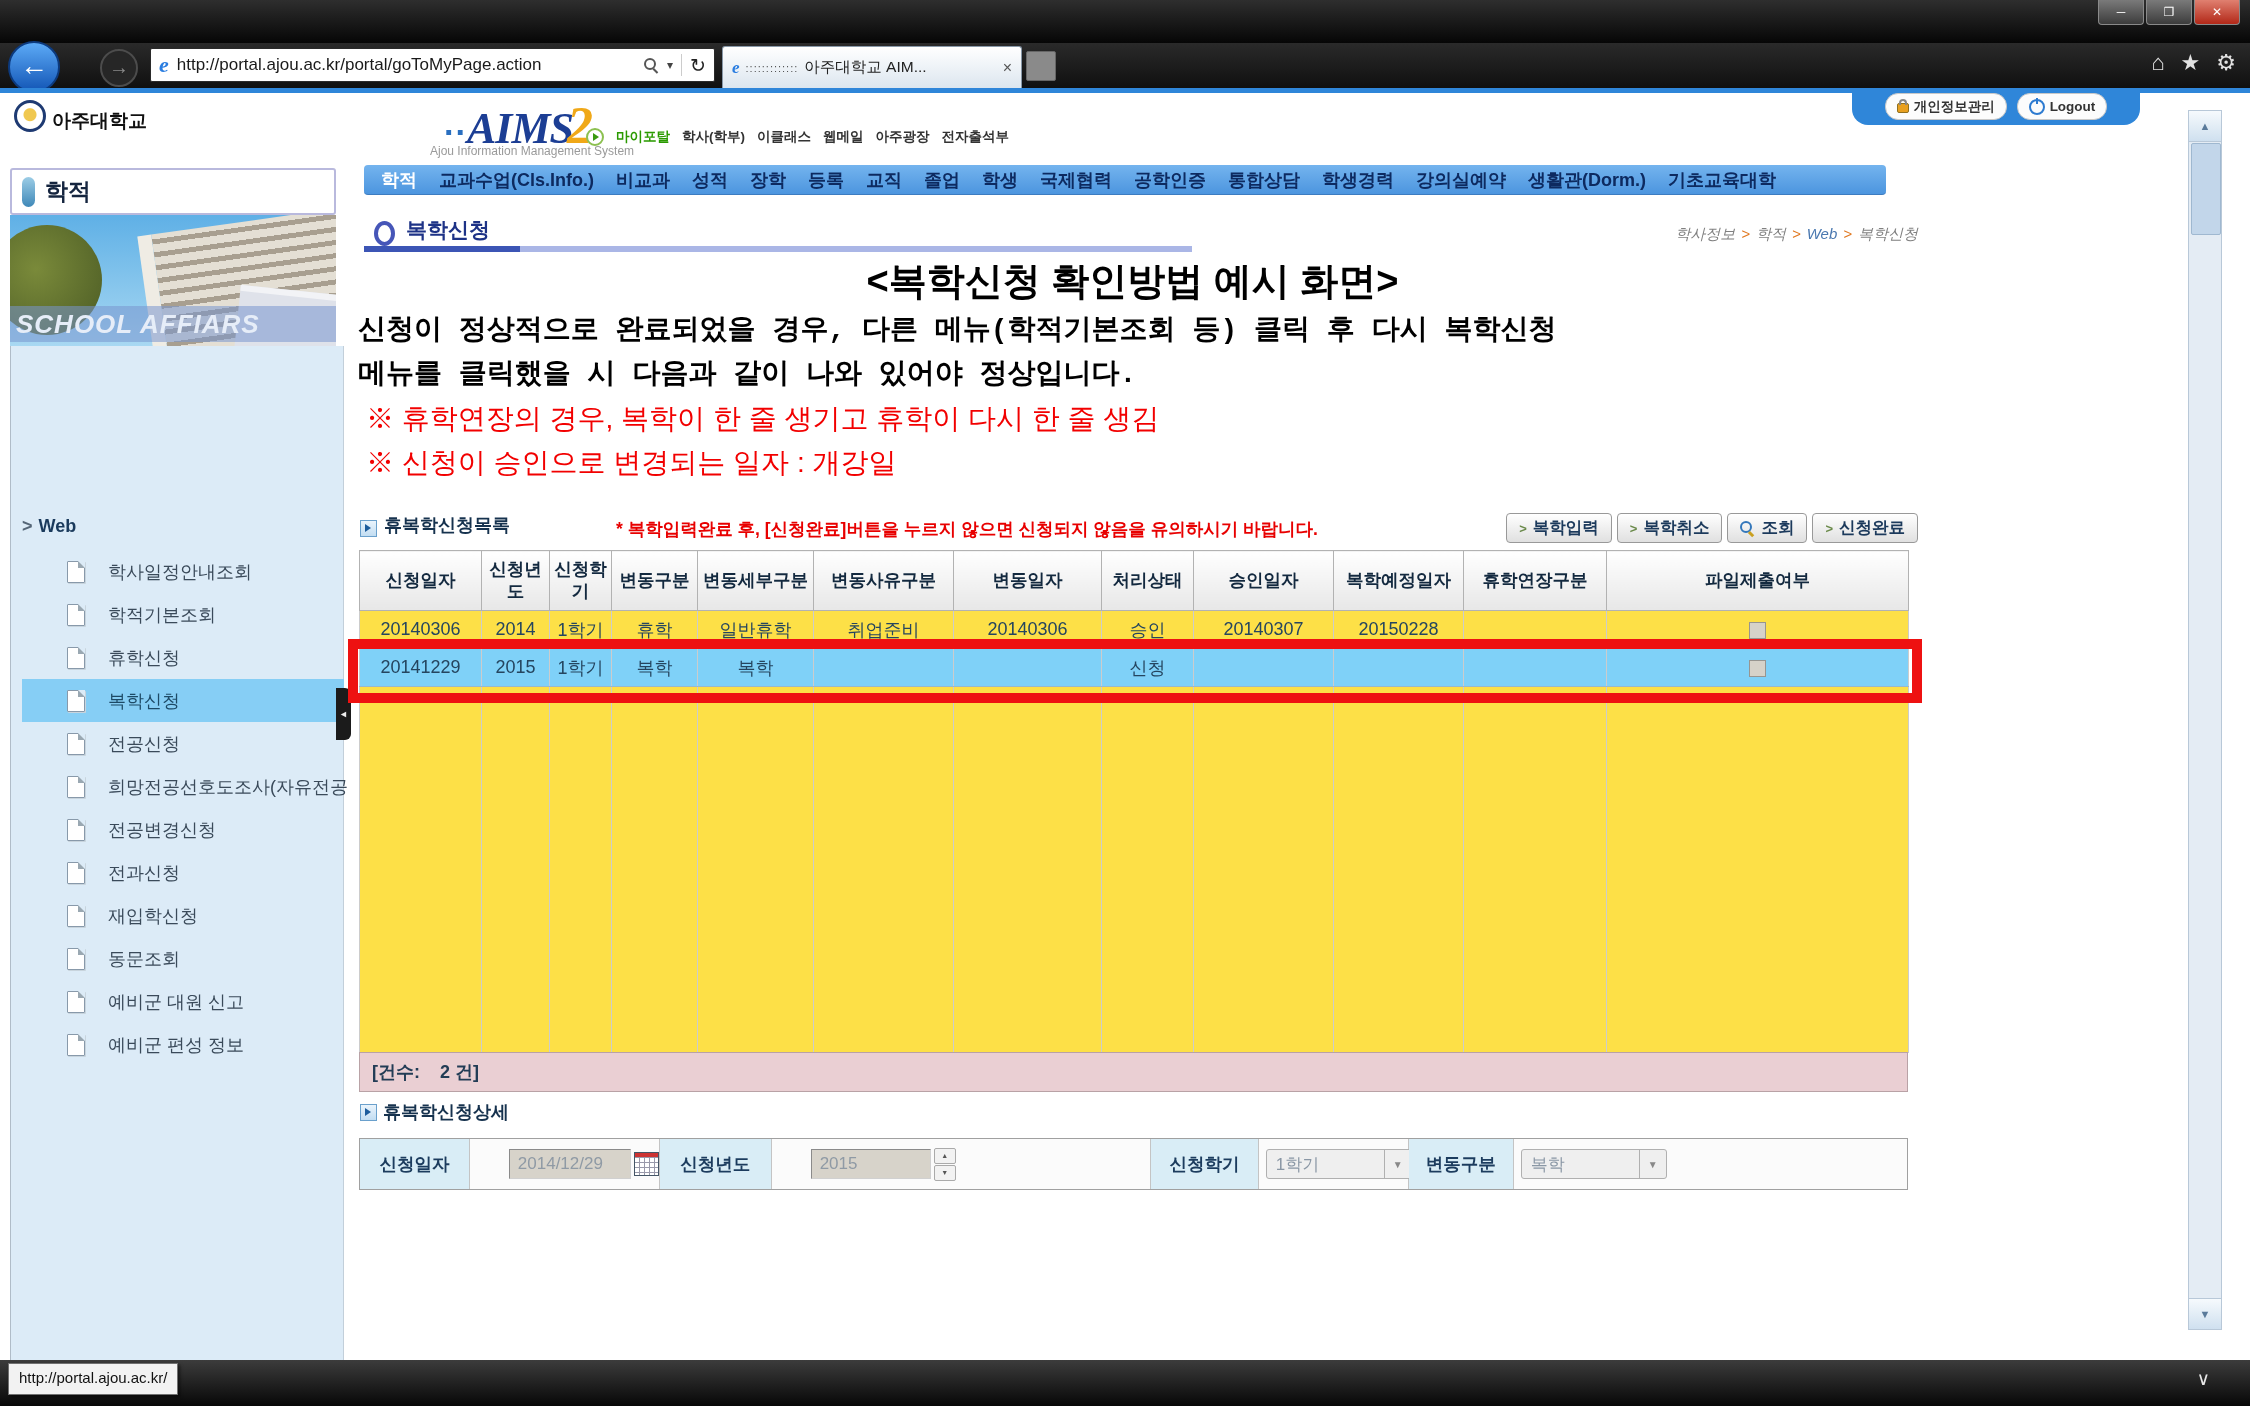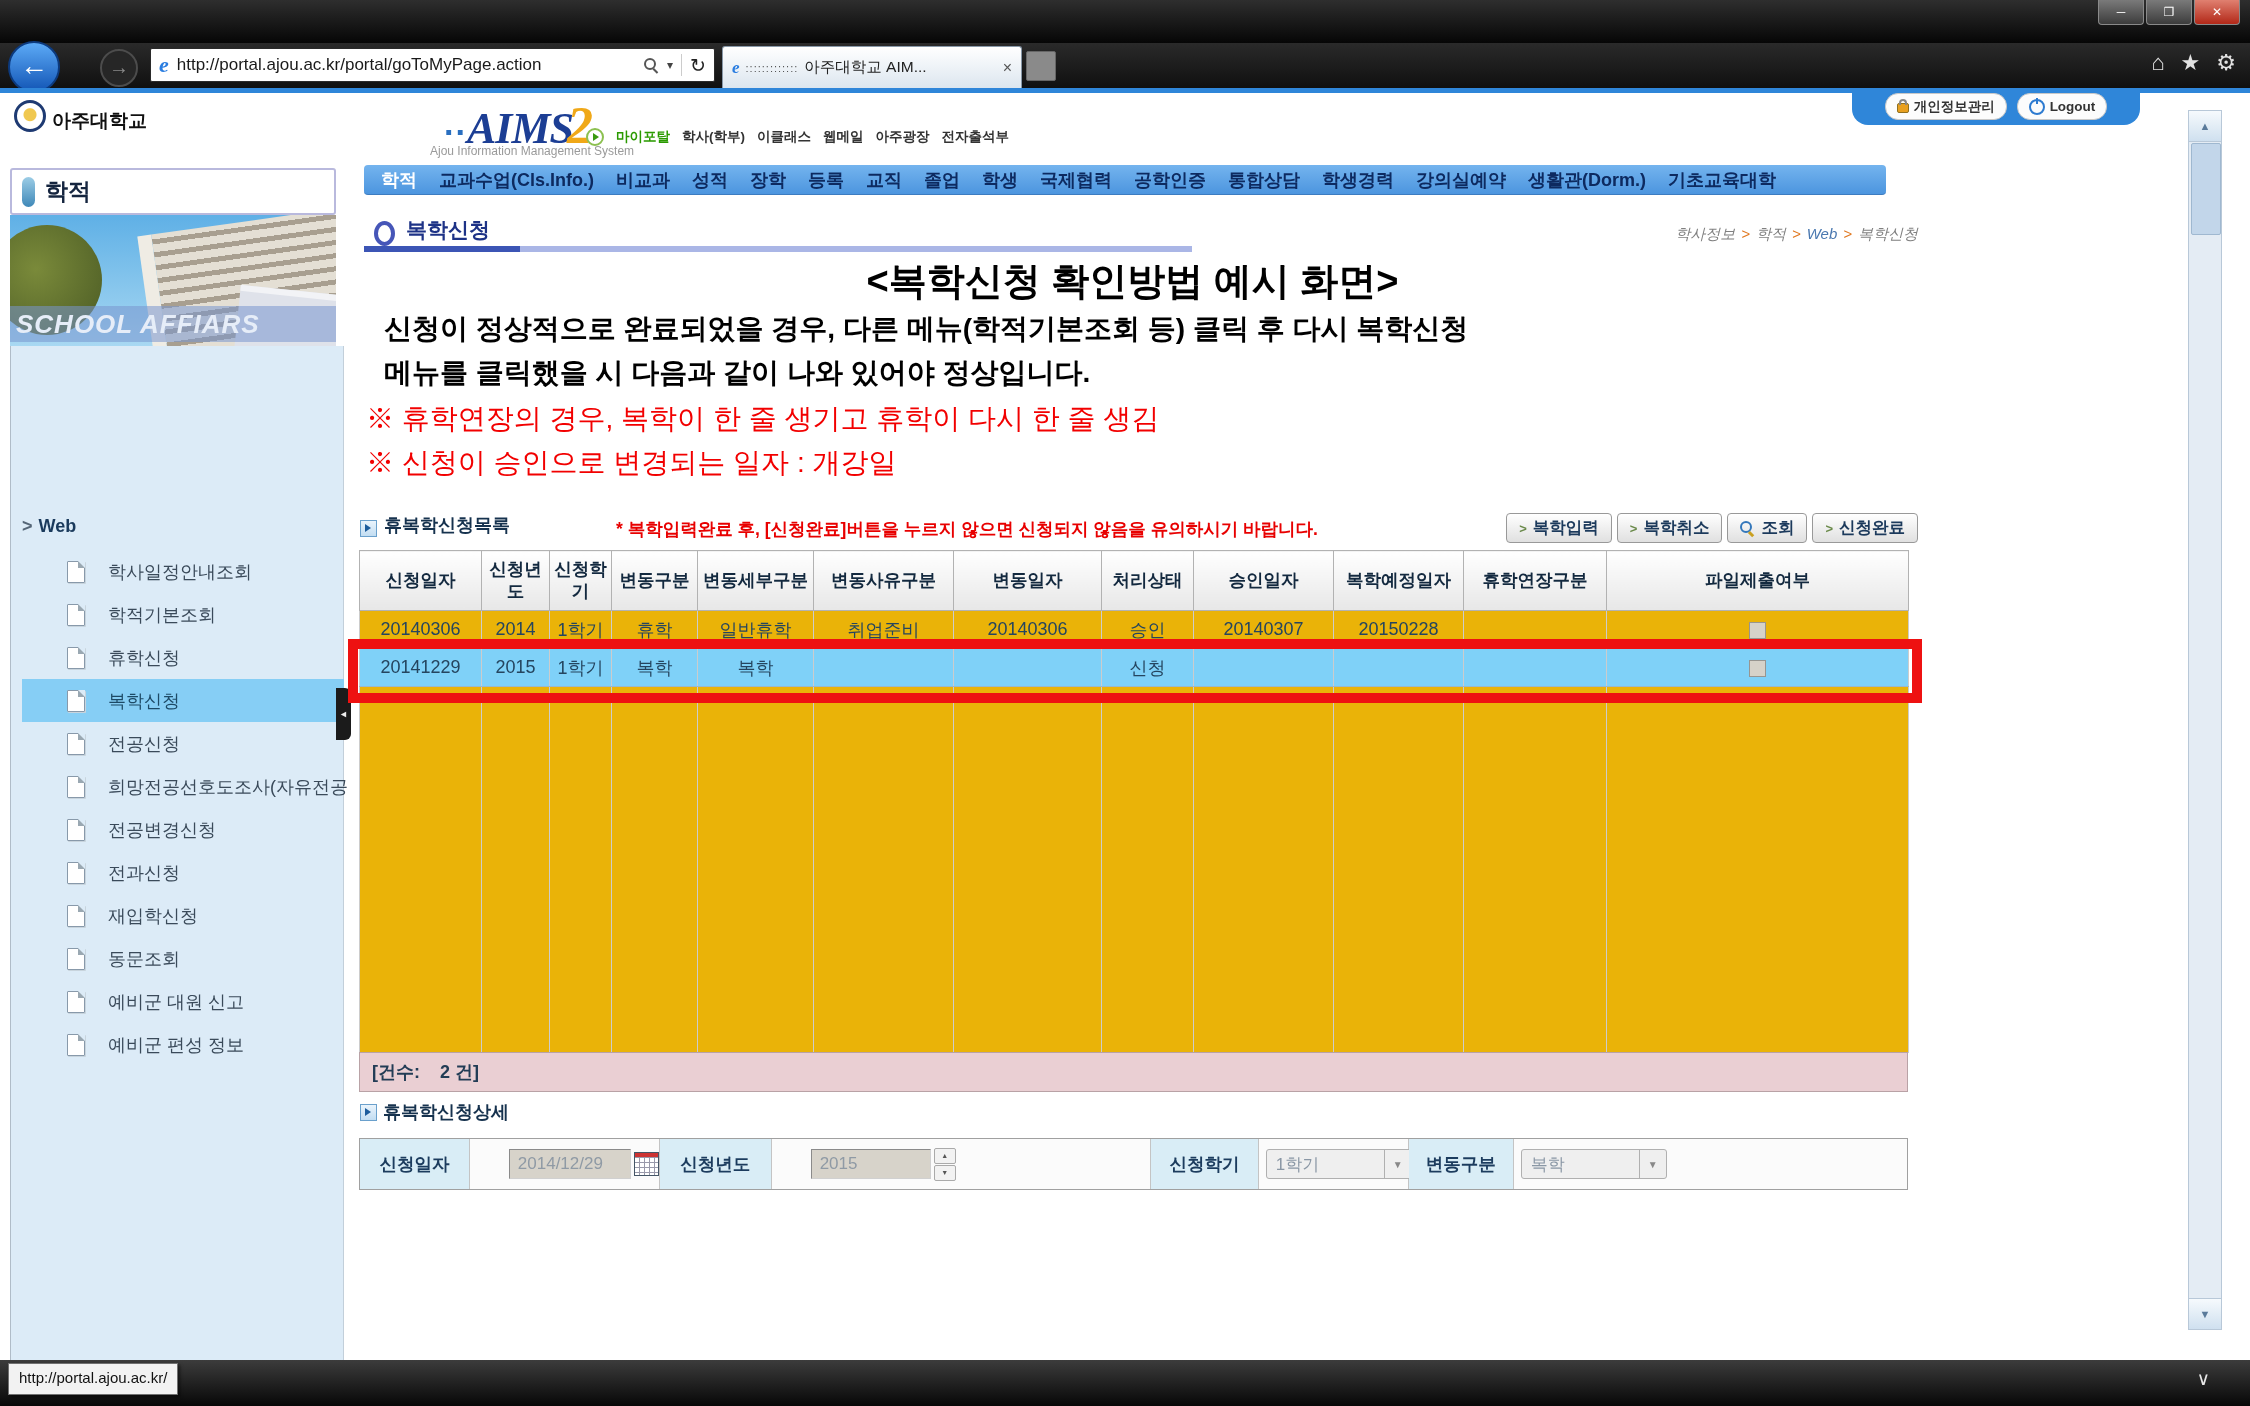--- a/index.html
+++ b/index.html
@@ -130,21 +130,21 @@
   .ptitle-ring{position:absolute;left:374px;top:133px;width:13px;height:17px;
        border:4px solid #4656b8;border-radius:50%;}
   .ptitle{position:absolute;left:406px;top:128px;font-size:21px;font-weight:bold;color:#1d3286;}
   .crumbs{position:absolute;left:1200px;top:137px;width:718px;text-align:right;font-size:15px;color:#808080;font-style:italic;}
   .crumbs .sep{color:#e07820;margin:0 6px;}
   .crumbs .web{color:#4a78b0;}
   .uline-a{position:absolute;left:364px;top:158px;width:156px;height:6px;background:#3c55b5;}
   .uline-b{position:absolute;left:520px;top:158px;width:672px;height:6px;background:#aab6e6;}
   .heading{position:absolute;left:345px;top:168px;width:1575px;text-align:center;
            font-size:38px;font-weight:bold;color:#000;}
-  .notice{position:absolute;left:384px;font-size:28px;font-weight:bold;color:#000;white-space:nowrap;}
+  .notice{position:absolute;left:358px;font-size:28px;font-weight:bold;color:#000;white-space:nowrap;font-family:Liberation Mono, monospace;}
   .redline{position:absolute;left:366px;font-size:28px;color:#f20000;white-space:nowrap;}
 
   .secicon{width:15px;height:15px;border:1px solid #6aa0cc;background:linear-gradient(#eaf4fc,#c2ddf2);
            position:relative;display:inline-block;flex:none;}
   .secicon::before{content:"";position:absolute;left:4px;top:3px;border-style:solid;
            border-width:4px 0 4px 6px;border-color:transparent transparent transparent #1c5c9c;}
   .listhead{position:absolute;left:360px;top:415px;height:34px;display:flex;align-items:flex-end;gap:7px;}
   .listtitle{font-size:18px;font-weight:bold;color:#16324e;}
   .listwarn{position:absolute;left:616px;top:424px;height:34px;line-height:34px;
             font-size:17.5px;font-weight:bold;color:#e80000;white-space:nowrap;}
@@ -160,21 +160,21 @@
               background:#caa020;transform:rotate(45deg);transform-origin:0 0;}
 
   
   .grid{position:absolute;left:359px;top:462px;width:1549px;border-collapse:collapse;
         table-layout:fixed;}
   .grid th{height:60px;box-sizing:border-box;border:1px solid #b2b2b2;
         background:linear-gradient(#ffffff,#e7e7e7);font-size:17.5px;font-weight:bold;
         color:#13293f;text-align:center;padding:0 2px;line-height:1.25;}
   .grid td{height:38px;box-sizing:border-box;border-left:1px solid #cccccc;
         border-right:1px solid #cccccc;border-bottom:1px solid #dddddd;
-        font-size:18px;color:#25455f;text-align:center;padding:0 2px;background:#eab308;}
+        font-size:18px;color:#25455f;text-align:center;padding:0 2px;background:#fde047;}
   .grid tr.hl td{background:#7fd1f8;border-bottom:1px solid #9ab8cc;}
   .grid tr.filler td{height:366px;border-bottom:none;}
   .cbx{display:inline-block;width:15px;height:15px;background:#d6d2c9;border:1px solid #979590;
        vertical-align:middle;}
 
   .redbox{position:absolute;left:348px;top:551px;width:1574px;height:64px;box-sizing:border-box;
           border:10px solid #ee1111;}
 
   .countbar{position:absolute;left:359px;top:964px;width:1549px;height:40px;box-sizing:border-box;
             background:#eacfd3;border:1px solid #b9a2a6;font-size:18px;font-weight:bold;

